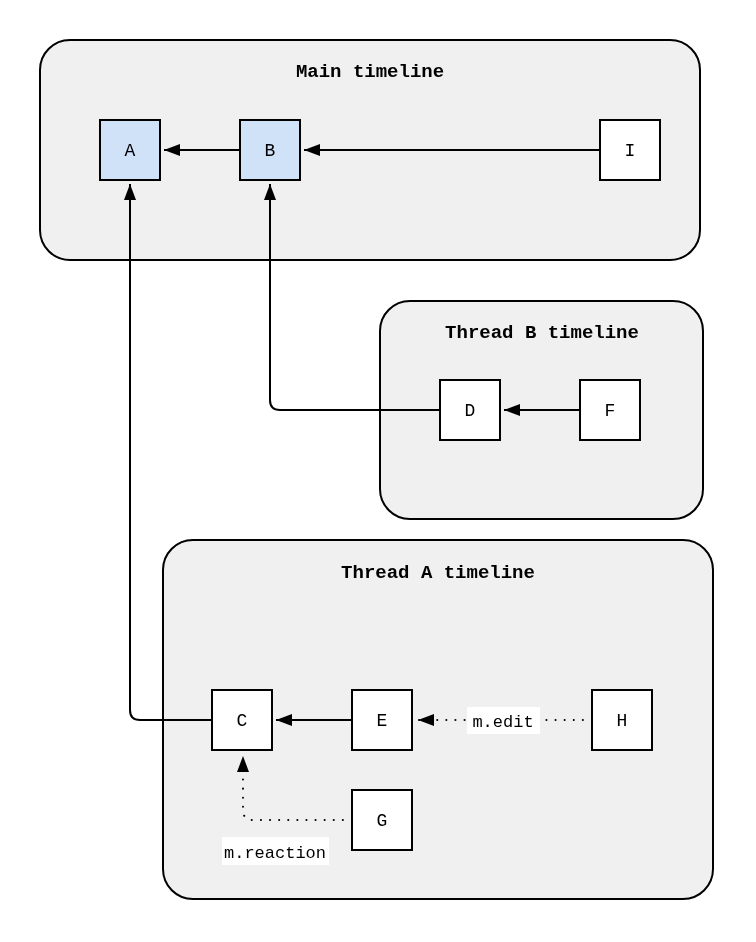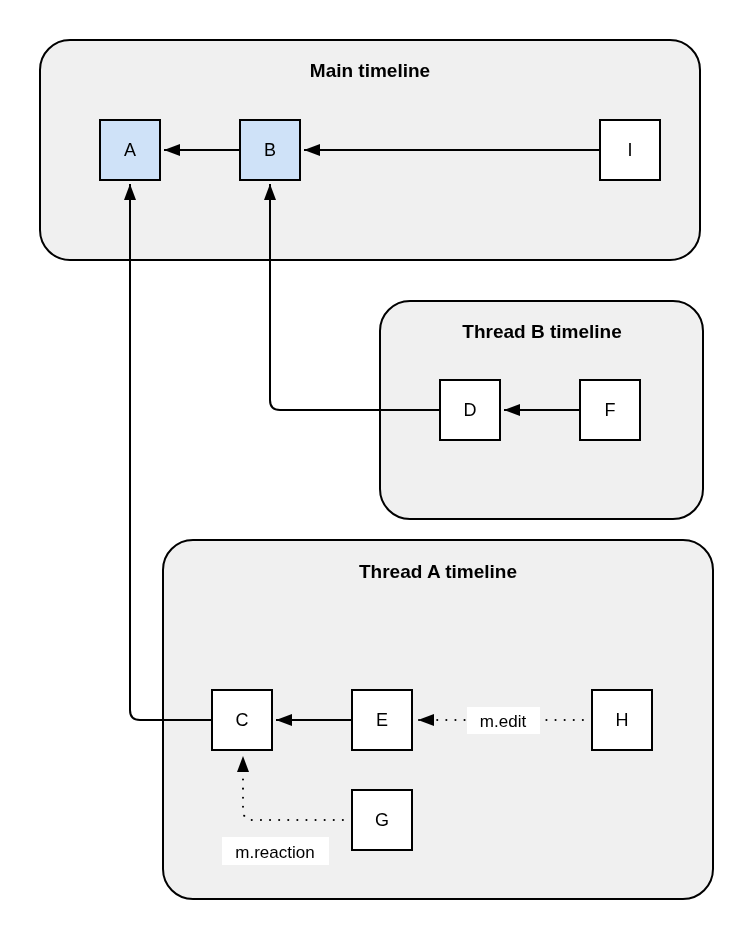--- a/index.html
+++ b/index.html
@@ -6,20 +6,21 @@
     margin: 0;
     padding: 0;
     background: #ffffff;
     font-family: "Liberation Sans", sans-serif;
   }
   .canvas-wrap {
     width: 624px;
     height: 942px;
     position: relative;
     background: #ffffff;
+    font-family: Liberation Mono, monospace;
   }
   svg { display: block; }
   .group-box {
     stroke-width: 2;
   }
   .group-title {
     font-size: 19px;
     font-weight: bold;
     text-anchor: middle;
   }

